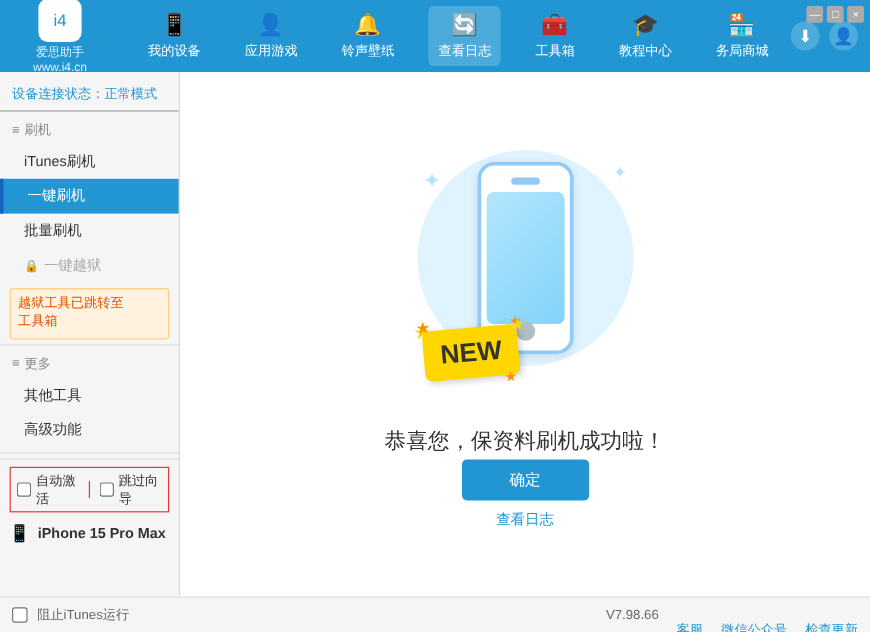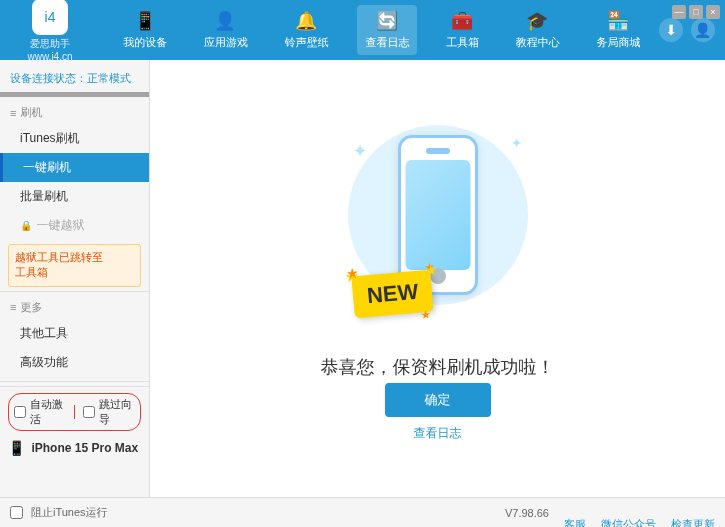--- a/index.html
+++ b/index.html
@@ -22,21 +22,21 @@
     .win-btn { width: 14px; height: 14px; border-radius: 2px; cursor: pointer; display: flex; align-items: center; justify-content: center; font-size: 9px; color: white; }
     .win-min { background: #aaa; }
     .win-max { background: #aaa; }
     .win-close { background: #aaa; }
 
     
     .main { display: flex; height: calc(527px - 60px - 30px); }
 
     
     .sidebar { width: 150px; background: #f5f5f5; border-right: 1px solid #ddd; overflow-y: auto; padding: 5px 0; }
-    .sidebar-status { padding: 6px 10px; font-size: 11px; color: #666; border-bottom: 5px solid #a3a3a3; margin-bottom: 4px; }
+    .sidebar-status { padding: 6px 10px; font-size: 11px; color: #666; border-bottom: 1px solid #a3a3a3; margin-bottom: 4px; }
     .sidebar-status span { color: #2196d3; }
     .sidebar-section { padding: 4px 10px; font-size: 11px; color: #888; display: flex; align-items: center; gap: 4px; margin-top: 4px; }
     .sidebar-item { padding: 6px 20px; font-size: 12px; color: #333; cursor: pointer; }
     .sidebar-item.active { background: #2196d3; color: white; border-left: 3px solid #1565c0; }
     .sidebar-disabled { padding: 6px 20px; font-size: 12px; color: #aaa; cursor: default; display: flex; align-items: center; gap: 4px; }
     .lock-icon { font-size: 10px; }
     .sidebar-note { background: #fff3e0; border: 1px solid #ffcc80; margin: 4px 8px; padding: 5px 6px; font-size: 11px; color: #e65100; border-radius: 3px; line-height: 1.4; }
     .divider { height: 1px; background: #e0e0e0; margin: 4px 0; }
 
     
@@ -171,21 +171,21 @@
       <div class="sidebar-item">
         <span>其他工具</span>
       </div>
       <div class="sidebar-item">
         <span>高级功能</span>
       </div>
 
       <div class="divider"></div>
 
       <div class="device-section">
-        <div class="device-auto-row" style="border:1.5px solid #e53935; border-radius:13px; padding:3px 5px; display:flex; align-items:center; gap:4px; margin-bottom:5px;">
+        <div class="device-auto-row" style="border:1.5px solid #e53935; border-radius:0; padding:3px 5px; display:flex; align-items:center; gap:4px; margin-bottom:5px;">
           <input type="checkbox" class="device-auto-cb" style="">
           <span class="device-auto-label">自动激活</span>
           <div class="device-auto-sep"></div>
           <input type="checkbox" class="device-auto-cb" style="">
           <span class="device-guide-label">跳过向导</span>
         </div>
         <div class="device-info">
           <span class="device-icon">📱</span>
           <span class="device-name">iPhone 15 Pro Max</span>
         </div>

